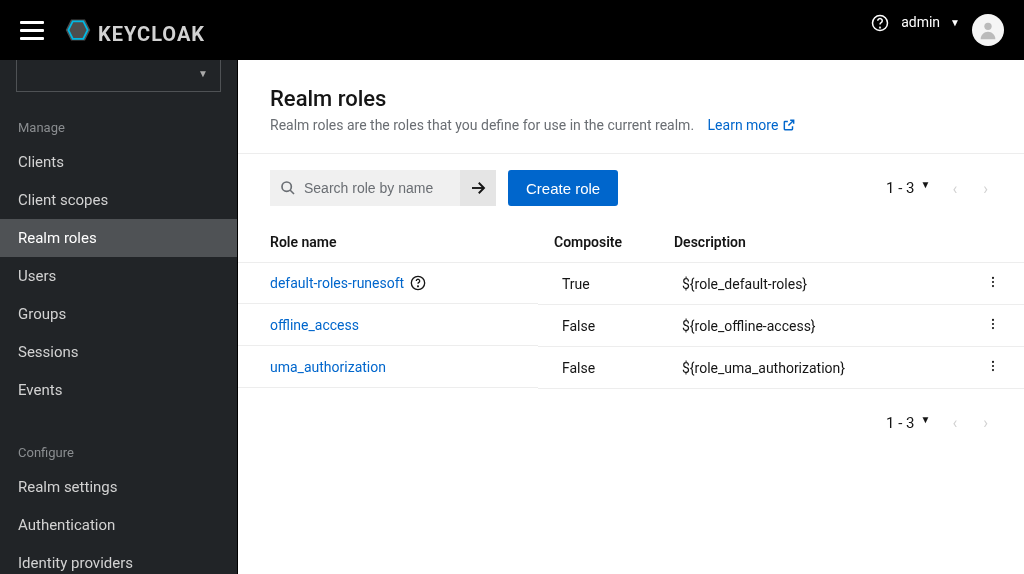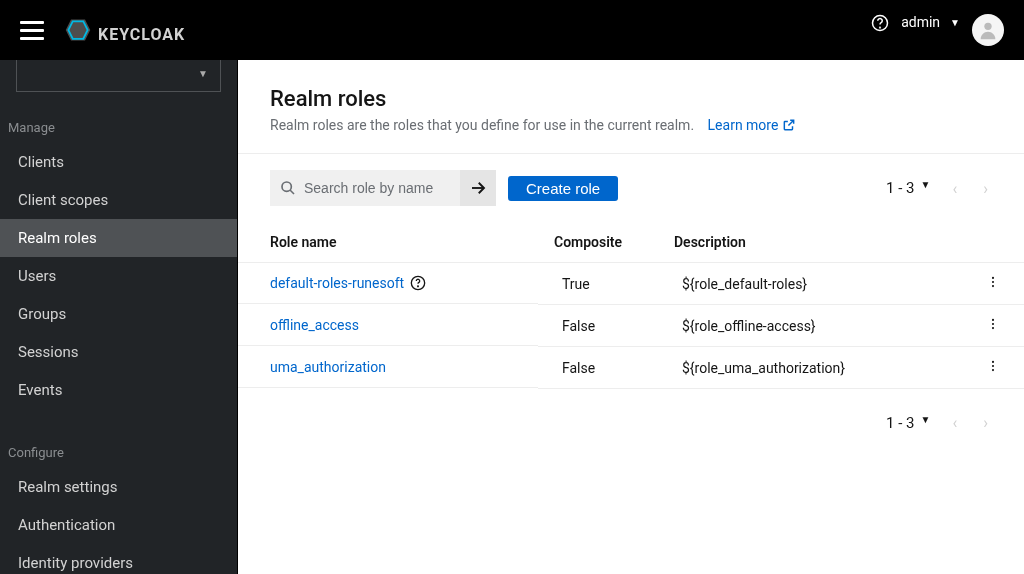--- a/index.html
+++ b/index.html
@@ -2,49 +2,49 @@
 <html><head>
 <meta charset="utf-8">
 <style>
 * { box-sizing: border-box; margin: 0; padding: 0; }
 body { font-family: -apple-system, BlinkMacSystemFont, "Segoe UI", Roboto, Helvetica, Arial, sans-serif; font-size: 14px; color: #151515; width: 1024px; height: 574px; overflow: hidden; }
 .topbar { background: #000; height: 60px; display: flex; align-items: center; padding: 0 20px; color: #fff; }
 .hamburger { width: 24px; height: 24px; cursor: pointer; display: flex; flex-direction: column; justify-content: center; gap: 5px; }
 .hamburger span { display: block; height: 3px; background: #fff; border-radius: 1px; }
 .logo { display: flex; align-items: center; margin-left: 20px; gap: 6px; }
 .logo-mark { width: 28px; height: 28px; }
-.logo-text { font-weight: 700; font-size: 16px; letter-spacing: 1px; color: #d2d2d2; margin-top: 8px; }
+.logo-text { font-weight: 700; font-size: 20px; letter-spacing: 1px; color: #d2d2d2; margin-top: 8px; }
 .topbar-spacer { flex: 1; }
 .topbar-right { display: flex; align-items: flex-start; gap: 12px; }
 .help-icon { width: 18px; height: 18px; cursor: pointer; }
 .user-menu { display: flex; align-items: center; gap: 10px; cursor: pointer; }
 .user-menu .caret { font-size: 10px; }
 .avatar { width: 32px; height: 32px; border-radius: 50%; background: #f5f5f5; display: flex; align-items: center; justify-content: center; }
 .avatar svg { width: 22px; height: 22px; fill: #bbb; }
 .layout { display: flex; height: calc(100% - 60px); }
 .sidebar { width: 238px; background: #212427; color: #d2d2d2; overflow-y: auto; border-right: 1px solid #000; }
 .realm-selector { margin: 0 16px 10px; border: 1px solid #4f5255; padding: 10px 12px; color: #fff; display: flex; align-items: center; justify-content: space-between; cursor: pointer; height: 38px; position: relative; top: -6px; overflow: hidden; }
 .realm-selector .caret { font-size: 10px; color: #aaa; }
-.nav-section-title { color: #8a8d90; font-size: 13px; padding: 12px 8px 8px; }
+.nav-section-title { color: #8a8d90; font-size: 13px; padding: 12px 18px 8px; }
 .nav-item { padding: 10px 18px; color: #d2d2d2; cursor: pointer; font-size: 15px; }
 .nav-item.active { background: #4f5255; color: #fff; }
 .main { flex: 1; background: #fff; overflow-y: auto; }
 .page-header { padding: 26px 32px 20px; border-bottom: 1px solid #ededed; }
 .page-title { font-size: 22px; font-weight: 500; margin-bottom: 6px; }
 .page-subtitle { color: #6a6e73; font-size: 14px; }
 .learn-more { color: #0066cc; text-decoration: none; margin-left: 10px; display: inline-flex; align-items: center; gap: 4px; }
 .learn-more svg { width: 14px; height: 14px; }
 .toolbar { display: flex; align-items: center; padding: 16px 32px; gap: 12px; }
 .search-wrap { display: flex; }
 .search-input { border: none; background: #f0f0f0; padding: 0 10px 0 34px; height: 36px; width: 190px; font-size: 14px; color: #333; }
 .search-input::placeholder { color: #6a6e73; }
 .search-box { position: relative; }
 .search-box .search-ico { position: absolute; left: 10px; top: 50%; transform: translateY(-50%); color: #6a6e73; }
 .search-btn { width: 36px; height: 36px; border: none; background: #e5e5e5; display: flex; align-items: center; justify-content: center; cursor: pointer; }
-.create-btn { background: #0066cc; color: #fff; border: none; height: 25px; padding: 0 18px; border-radius: 3px; font-size: 15px; cursor: pointer; }
+.create-btn { background: #0066cc; color: #fff; border: none; height: 36px; padding: 0 18px; border-radius: 3px; font-size: 15px; cursor: pointer; }
 .toolbar-spacer { flex: 1; }
 .pagination { display: flex; align-items: center; gap: 18px; color: #151515; font-size: 15px; }
 .pagination .range { display: flex; align-items: flex-start; gap: 6px; cursor: pointer; }
 .pagination .nav { color: #d2d2d2; cursor: pointer; font-size: 16px; padding: 4px; }
 .table { width: 100%; border-collapse: collapse; }
 .table th { text-align: left; font-weight: 600; font-size: 14px; padding: 12px 16px; border-bottom: 1px solid #ededed; color: #151515; }
 .table td { padding: 12px 24px; border-bottom: 1px solid #ededed; font-size: 14px; color: #151515; }
 .table th:first-child, .table td:first-child { padding-left: 32px; }
 .table td.role-cell a { color: #0066cc; text-decoration: none; }
 .table td.role-cell { display: flex; align-items: center; gap: 6px; }

